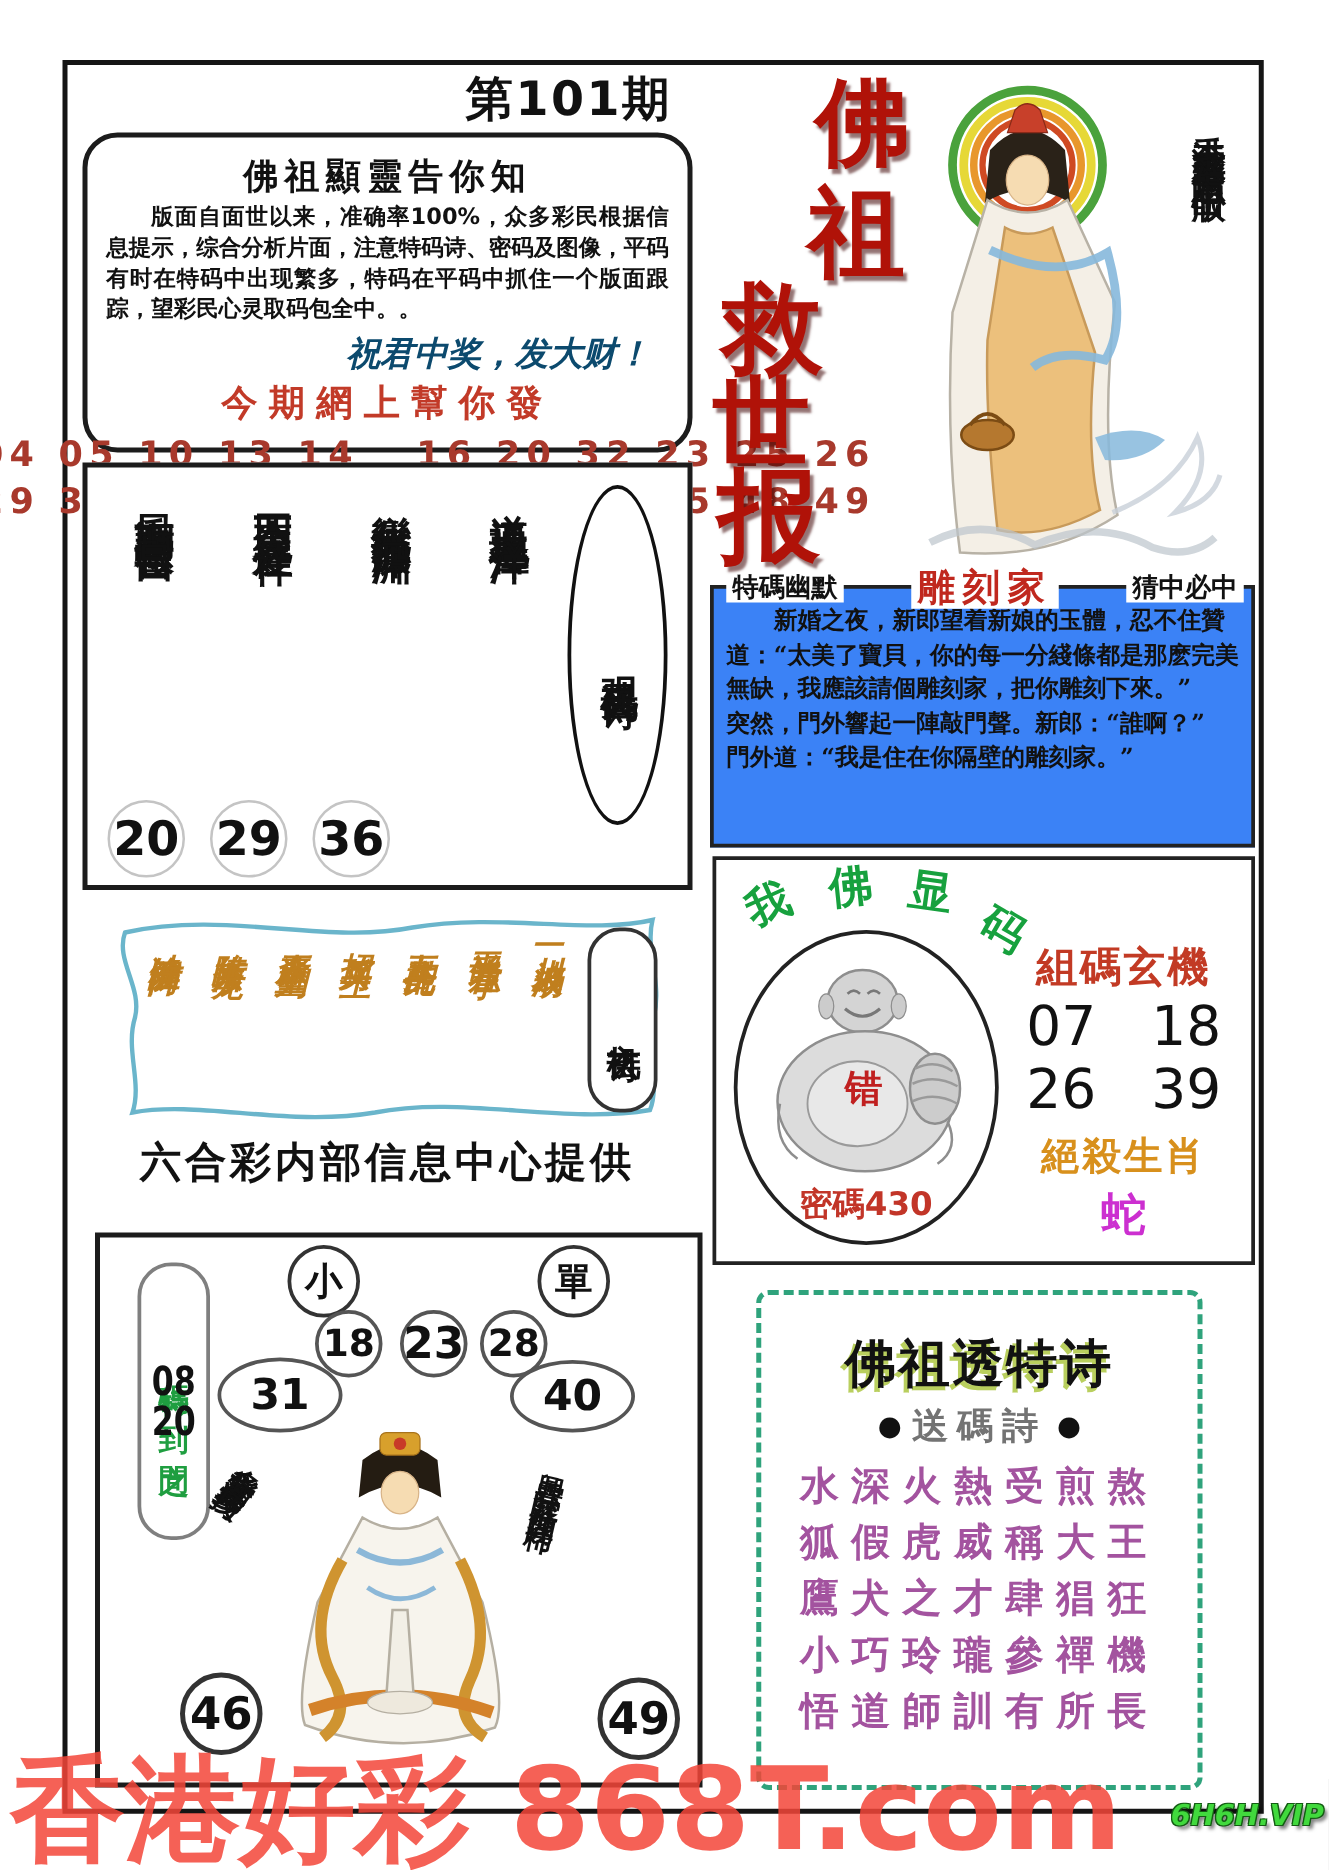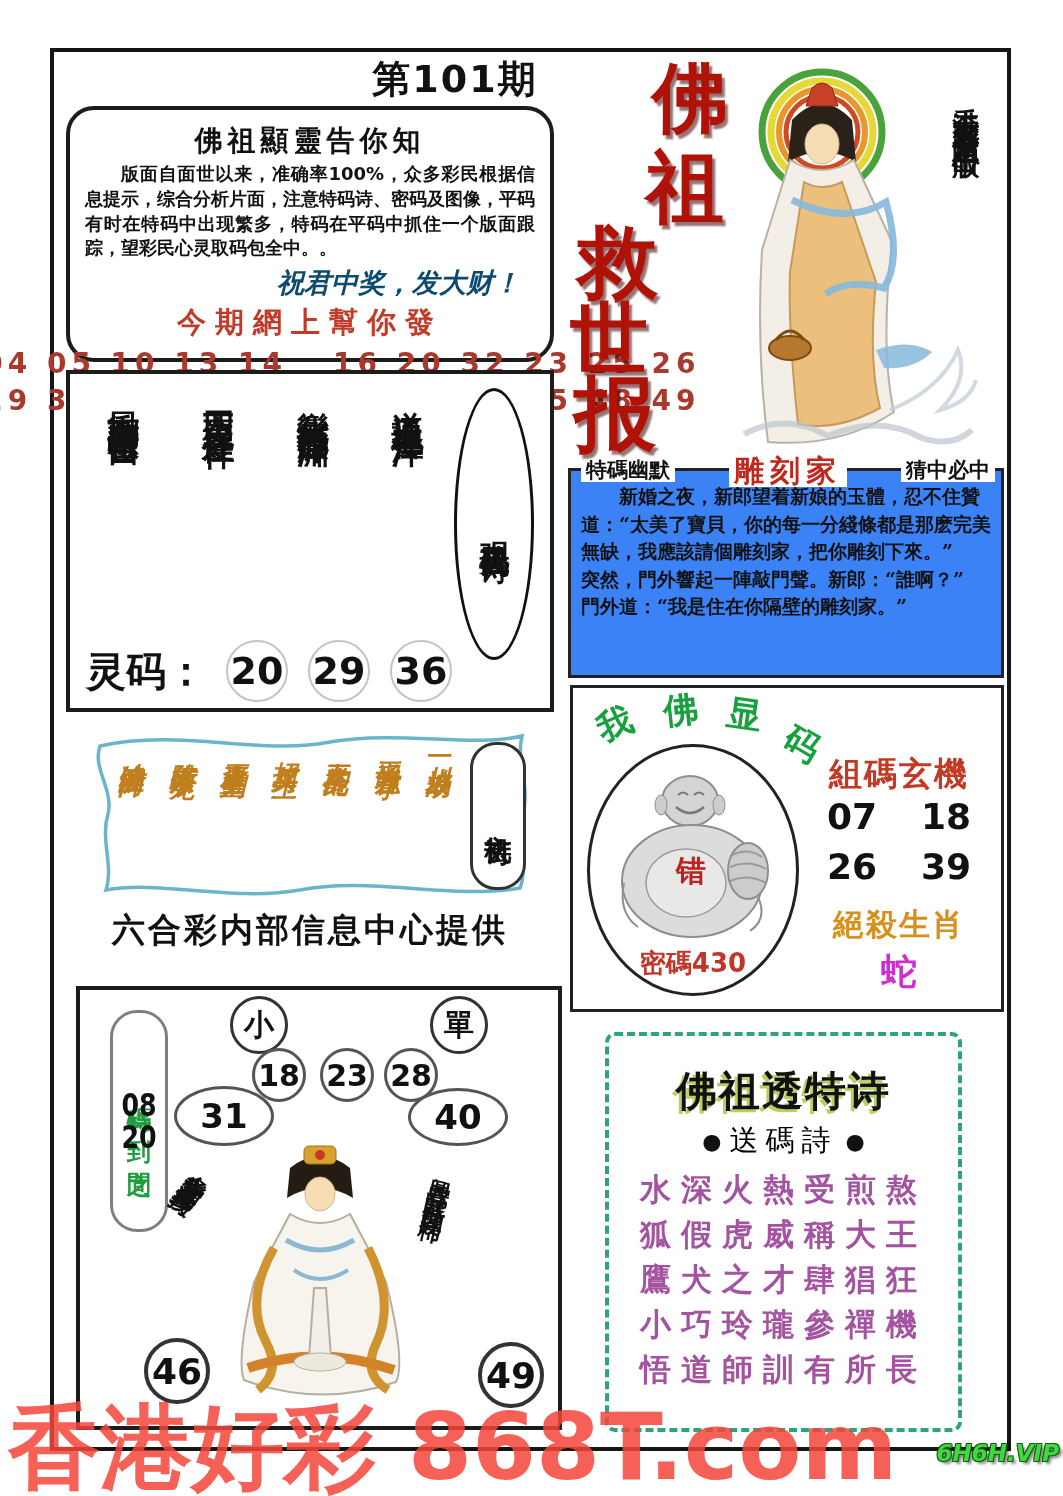--- a/index.html
+++ b/index.html
@@ -68,30 +68,30 @@
   .joke-body p{margin:0;}
   .joke-body .ind{text-indent:2em;}
 
   
   .bbox{left:570px;top:685px;width:434px;height:327px;border:3px solid #222;box-sizing:border-box;background:#fff;}
   .arc-char{position:absolute;color:#17a13e;font-size:35px;font-weight:900;font-family:"DejaVu Serif",serif;line-height:1;}
   .belly-ellipse{position:absolute;left:14px;top:56px;width:206px;height:246px;border:3px solid #222;border-radius:50%;overflow:hidden;background:#fff;}
   .cuo{position:absolute;left:86px;top:104px;font-size:30px;font-weight:900;color:#c02020;z-index:3;font-family:"DejaVu Serif",serif;}
   .secret{position:absolute;left:0;bottom:12px;width:100%;text-align:center;font-size:26px;font-weight:800;color:#c23528;z-index:3;}
   .zuma-title{position:absolute;left:226px;top:64px;width:200px;text-align:center;font-size:33px;font-weight:900;color:#c23a24;letter-spacing:2px;font-family:"DejaVu Serif",serif;}
-  .zuma-row{position:absolute;left:226px;width:200px;display:flex;justify-content:center;gap:44px;font-size:36px;font-weight:700;}
+  .zuma-row{position:absolute;left:226px;width:200px;display:flex;justify-content:center;gap:44px;font-size:44px;font-weight:400;}
   .kill-title{position:absolute;left:222px;top:216px;width:208px;text-align:center;font-size:31px;font-weight:900;color:#d8901c;letter-spacing:2px;font-family:"DejaVu Serif",serif;}
   .zodiac{position:absolute;left:226px;top:260px;width:200px;text-align:center;font-size:36px;font-weight:900;color:#cc2fd0;font-family:"DejaVu Serif",serif;}
 
   
   .toute{left:605px;top:1032px;width:357px;height:400px;border:4px dashed #2fa37c;border-radius:10px;box-sizing:border-box;background:#fff;}
   .toute-title{margin-top:28px;text-align:center;font-size:41px;font-weight:900;letter-spacing:2px;font-family:"DejaVu Serif",serif;text-shadow:-3px 3px 0 #b9cf5e;}
   .toute-sub{margin-top:2px;display:flex;justify-content:center;align-items:center;gap:8px;}
   .toute-sub .dot{font-size:22px;color:#111;}
-  .toute-sub .st{font-size:29px;font-weight:400;color:#000000;letter-spacing:7px;font-family:"DejaVu Serif",serif;}
+  .toute-sub .st{font-size:29px;font-weight:700;color:#737373;letter-spacing:7px;font-family:"DejaVu Serif",serif;}
   .toute-line{text-align:center;font-size:31px;color:#a3539f;letter-spacing:10px;line-height:1.45;font-weight:700;font-family:"DejaVu Serif",serif;}
 
   
   .watermark{left:8px;top:1386px;font-size:92px;font-weight:900;color:rgba(243,69,56,.85);white-space:nowrap;z-index:60;letter-spacing:0px;}
   .vip{right:4px;top:1440px;font-size:23px;font-weight:900;color:#41d93d;z-index:61;font-style:italic;
        text-shadow:1px 1px 0 #145c14,-1px -1px 0 #145c14,1px -1px 0 #145c14,-1px 1px 0 #145c14,3px 3px 3px rgba(0,0,0,.5);}
 </style>
 </head>
 <body>
 
@@ -120,21 +120,20 @@
     <div class="lingma-cols">
       <div class="lingma-col">風調雨順報吉昌</div>
       <div class="lingma-col">四夷統一慶佳祥</div>
       <div class="lingma-col">變化魚龍游深淵</div>
       <div class="lingma-col">道通天地喜洋洋</div>
     </div>
     <div class="lingma-oval">
       <div class="vtext">观音灵码诗</div>
     </div>
     <div class="lingma-row">
-      <span class="lingma-label">灵码：</span>
       <span class="lingma-num">20</span>
       <span class="lingma-num">29</span>
       <span class="lingma-num">36</span>
     </div>
   </div>
 
   <div class="abs xuanji">
     <svg width="478" height="188" viewBox="0 0 478 188">
       <path d="M 30,26 C 110,8 190,36 260,22 C 330,10 402,28 452,16
                C 446,40 460,66 453,94 C 447,122 458,148 450,168
@@ -161,21 +160,21 @@
     <div class="capsule">
       <div>
         <span class="cap-g">特碼</span><span class="cap-b tcu">08</span><span class="cap-g">到</span><span class="cap-b tcu">20</span><span class="cap-g">之間</span>
       </div>
     </div>
 
     <div class="circ abs" style="left:150px;top:6px;width:52px;height:52px;font-size:30px;">小</div>
     <div class="circ abs" style="left:350px;top:6px;width:52px;height:52px;font-size:30px;">單</div>
 
     <div class="circ abs" style="left:172px;top:58px;width:48px;height:48px;font-size:30px;border-color:#555;">18</div>
-    <div class="circ abs" style="left:240px;top:58px;width:48px;height:48px;font-size:30px;border-color:#555;">23</div>
+    <div class="circ abs" style="left:240px;top:58px;width:48px;height:48px;font-size:35px;border-color:#555;">23</div>
     <div class="circ abs" style="left:304px;top:58px;width:48px;height:48px;font-size:30px;border-color:#555;">28</div>
 
     <div class="oval abs" style="left:94px;top:96px;width:94px;height:54px;font-size:34px;">31</div>
     <div class="oval abs" style="left:328px;top:98px;width:94px;height:52px;font-size:34px;">40</div>
 
     <svg class="abs" style="left:110px;top:140px;z-index:1;" width="260" height="300" viewBox="0 0 260 300">
       <path d="M100,38 Q130,14 160,38 L163,68 Q130,48 97,68 Z" fill="#241c12"></path>
       <rect x="114" y="16" width="32" height="18" rx="5" fill="#d8a02c" stroke="#a8731c"></rect>
       <circle cx="130" cy="25" r="5" fill="#c83a28"></circle>
       <ellipse cx="130" cy="64" rx="15" ry="17" fill="#f6dcb2" stroke="#d8b488"></ellipse>

